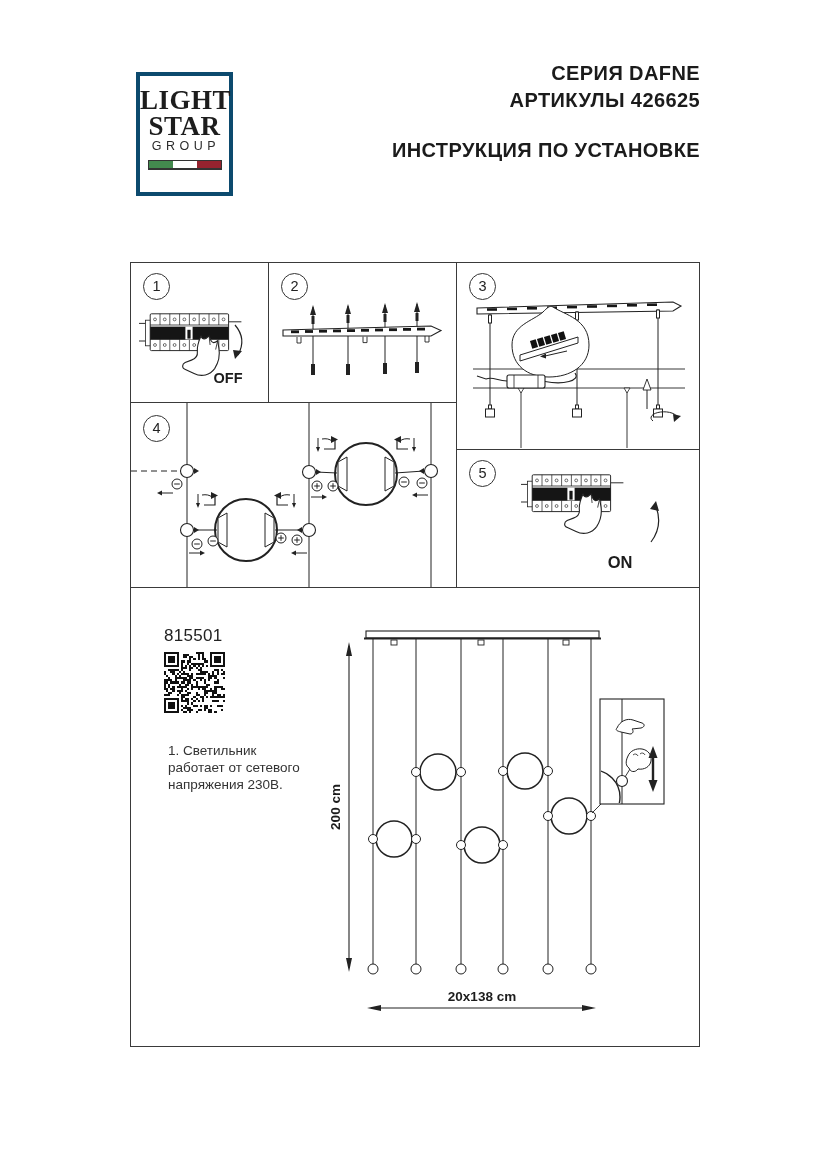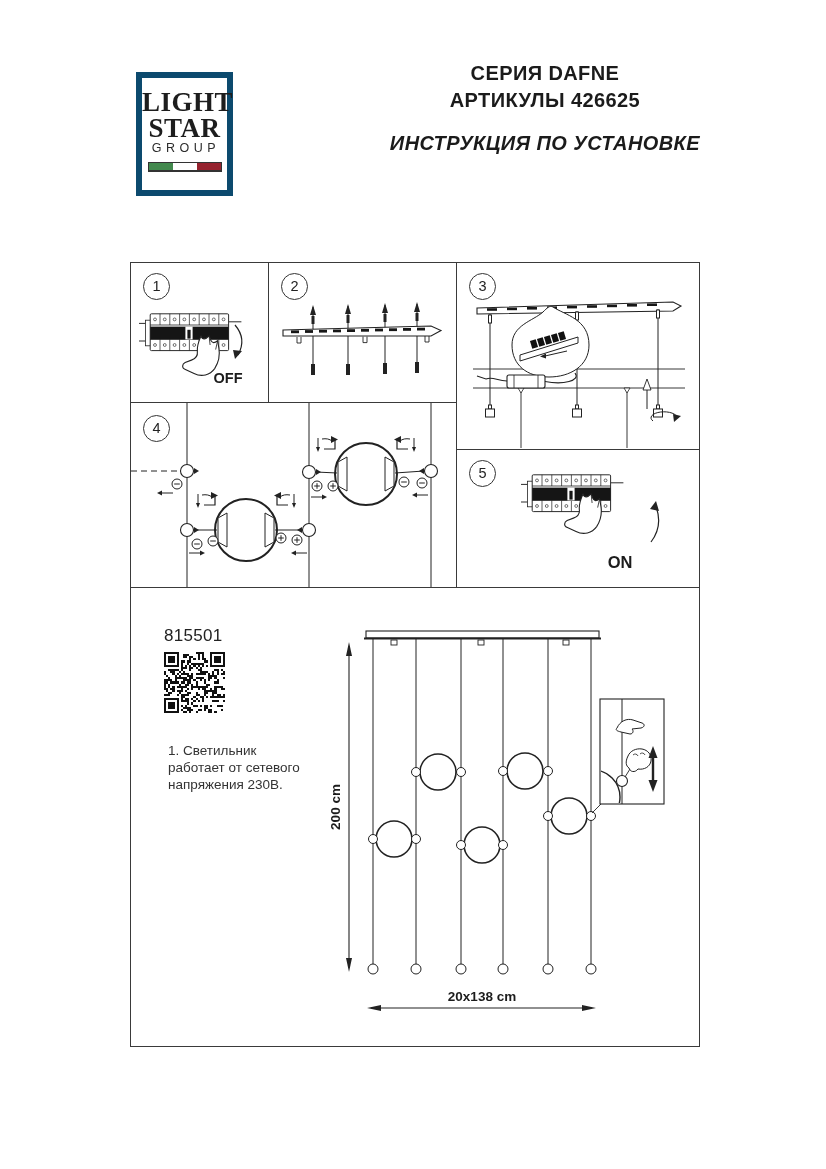--- a/index.html
+++ b/index.html
@@ -1,30 +1,30 @@
 <!DOCTYPE html>
 <html><head>
 <meta charset="utf-8">
 <style>
   html,body{margin:0;padding:0;background:#fff;}
   .page{position:relative;width:826px;height:1169px;background:#fff;overflow:hidden;
         font-family:"Liberation Sans","DejaVu Sans",sans-serif;color:#1b1b1b;}
   
-  .logo{position:absolute;left:136px;top:72px;width:97px;height:124px;border:6px solid #0c4a6e;
+  .logo{position:absolute;left:136px;top:72px;width:97px;height:124px;border:4px solid #0c4a6e;
         text-align:center;box-sizing:border-box;background:#fff;}
   .logo .l1,.logo .l2{font-family:"Liberation Serif","DejaVu Serif",serif;font-weight:700;
         font-size:27px;line-height:26px;letter-spacing:.5px;color:#1d1d1d;transform:scaleY(1.05);}
   .logo .l1{margin-top:11px;}
   .logo .l3{font-size:12.5px;letter-spacing:4.5px;color:#2c2c2c;margin:0 0 0 3px;font-weight:500;}
   .flag{display:flex;width:72px;height:7px;margin:7px auto 0;border:1px solid #333;border-bottom:2px solid #333;box-sizing:content-box;}
   .flag span{flex:1;}
   
-  .hdr{position:absolute;right:126px;top:60px;text-align:center;font-weight:700;color:#1b1b1b;}
+  .hdr{position:absolute;right:126px;top:60px;text-align:right;font-weight:700;color:#1b1b1b;}
   .hdr .line{font-size:20px;line-height:27px;letter-spacing:.4px;white-space:nowrap;}
-  .hdr .title{margin-top:16px;font-style:italic;}
+  .hdr .title{margin-top:23px;}
   
   .board{position:absolute;left:130px;top:262px;width:570px;height:785px;}
   .panel{position:absolute;border:1px solid #3a3a3a;box-sizing:border-box;background:#fff;}
   .p1{left:0;top:0;width:139px;height:141px;}
   .p2{left:138px;top:0;width:190px;height:141px;}
   .p3{left:326px;top:0;width:244px;height:188px;}
   .p4{left:0;top:140px;width:327px;height:186px;}
   .p5{left:326px;top:187px;width:244px;height:139px;}
   .pbot{left:0;top:325px;width:570px;height:460px;}
   .badge{position:absolute;left:12px;top:10px;width:25px;height:25px;border:1.4px solid #333;

